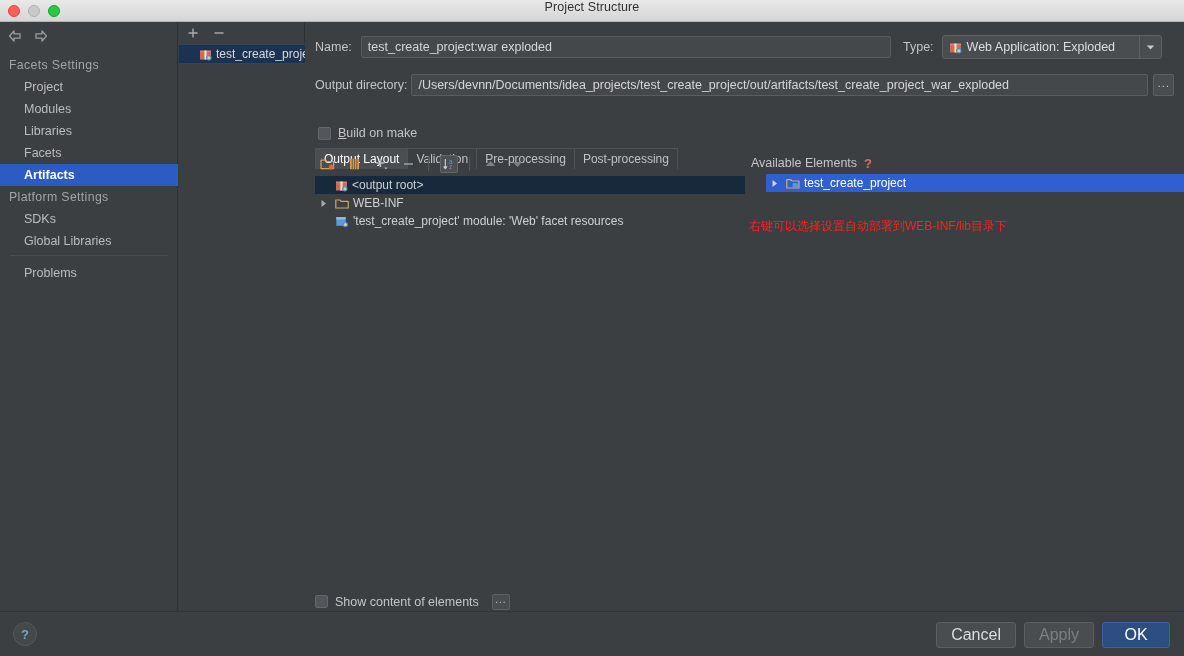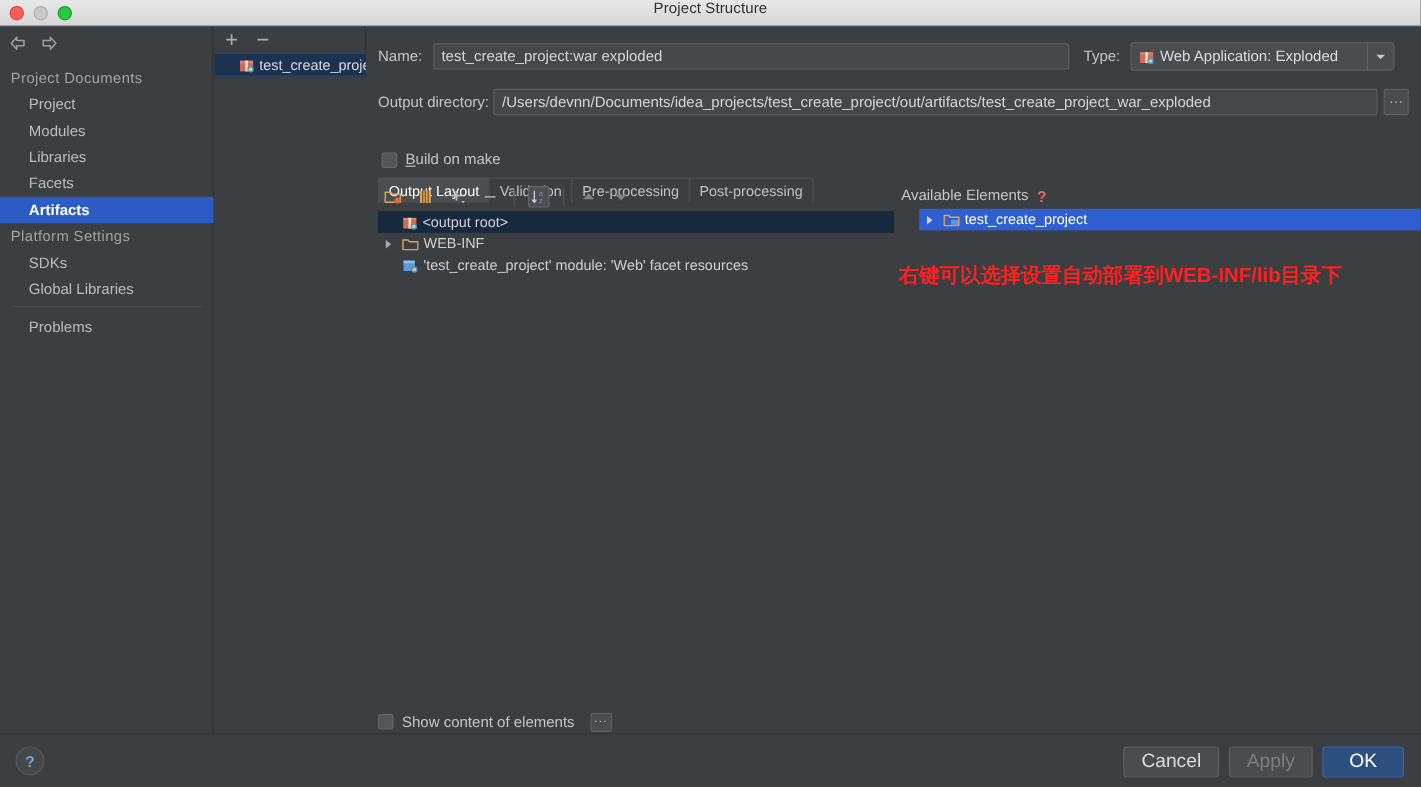--- a/index.html
+++ b/index.html
@@ -297,23 +297,23 @@
     font-size: 12.5px; color: #c4c6c7;
     padding-left: 5px;
   }
   .help-q {
     color: #e06c5c; font-size: 13px; font-weight: bold;
   }
 
   .annotation {
     position: absolute;
     left: 443px; top: 196px;
-    font-size: 17px;
+    font-size: 12px;
     color: #ff2020;
-    font-weight: bold;
+    font-weight: normal;
     font-family: "Liberation Sans", sans-serif;
     white-space: nowrap;
   }
 
   
   .main-bottom {
     position: absolute; left: 0; top: 570px;
     width: 878px; height: 19px;
     display: flex; align-items: center;
     gap: 7px; padding-left: 9px;
@@ -381,21 +381,21 @@
         </svg>
       </span>
       <span class="nav-arrow">
         <svg width="16" height="14" viewBox="0 0 16 14">
           <path d="M9 2 L13.5 7 L9 12 L9 9.2 L3 9.2 L3 4.8 L9 4.8 Z" fill="none" stroke="#9b9e9f" stroke-width="1.3" stroke-linejoin="round"></path>
         </svg>
       </span>
     </div>
 
     <div class="side-group" style="top:32px;">
-      <div class="side-header">Project Documents</div>
+      <div class="side-header">Facets Settings</div>
       <div class="side-item">Project</div>
       <div class="side-item">Modules</div>
       <div class="side-item">Libraries</div>
       <div class="side-item">Facets</div>
       <div class="side-item selected">Artifacts</div>
     </div>
 
     <div class="side-group" style="top:164px;">
       <div class="side-header">Platform Settings</div>
       <div class="side-item">SDKs</div>

